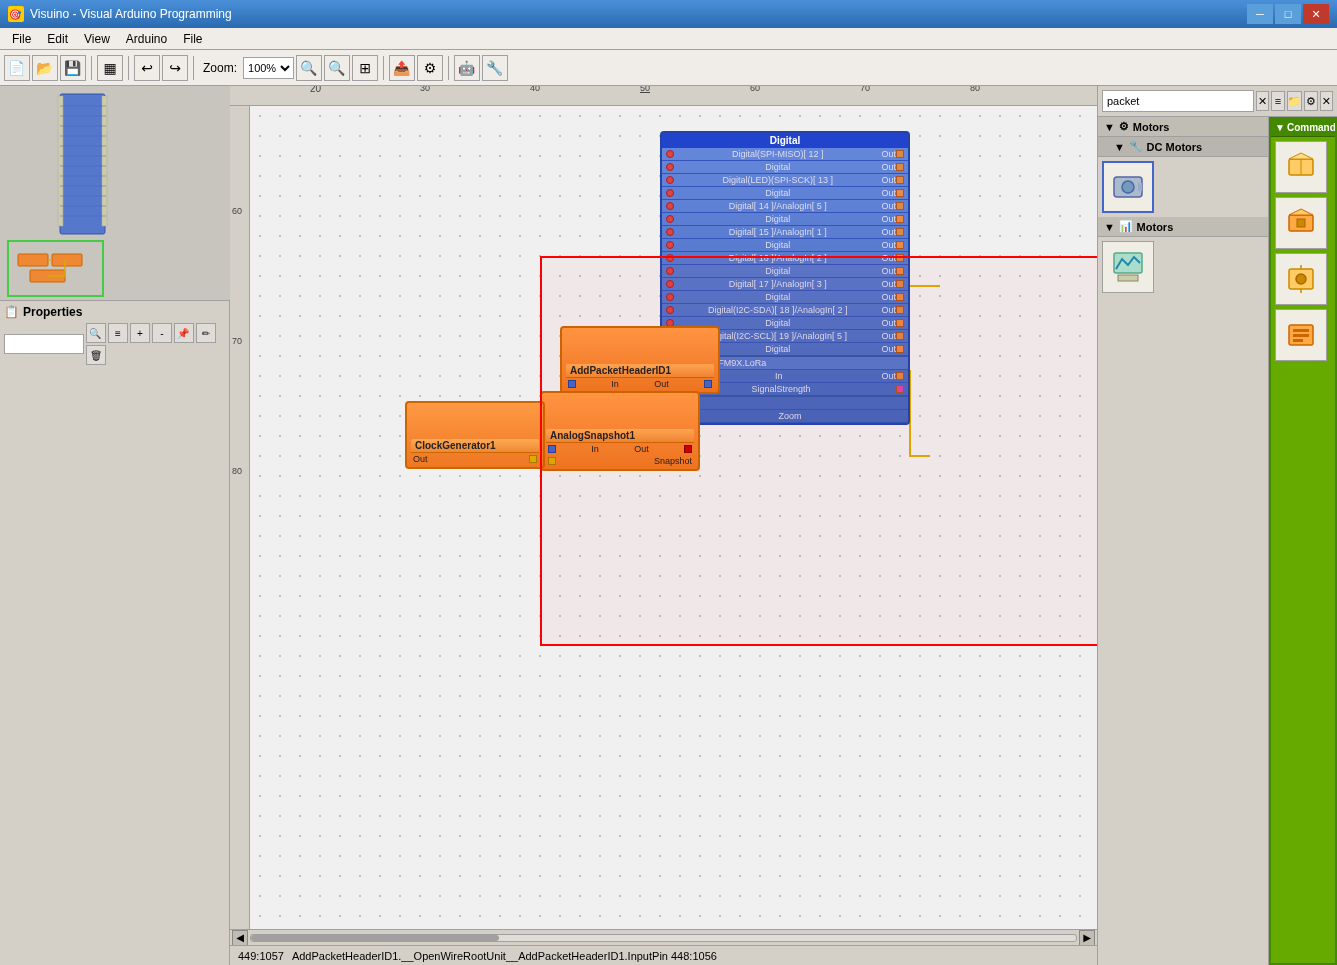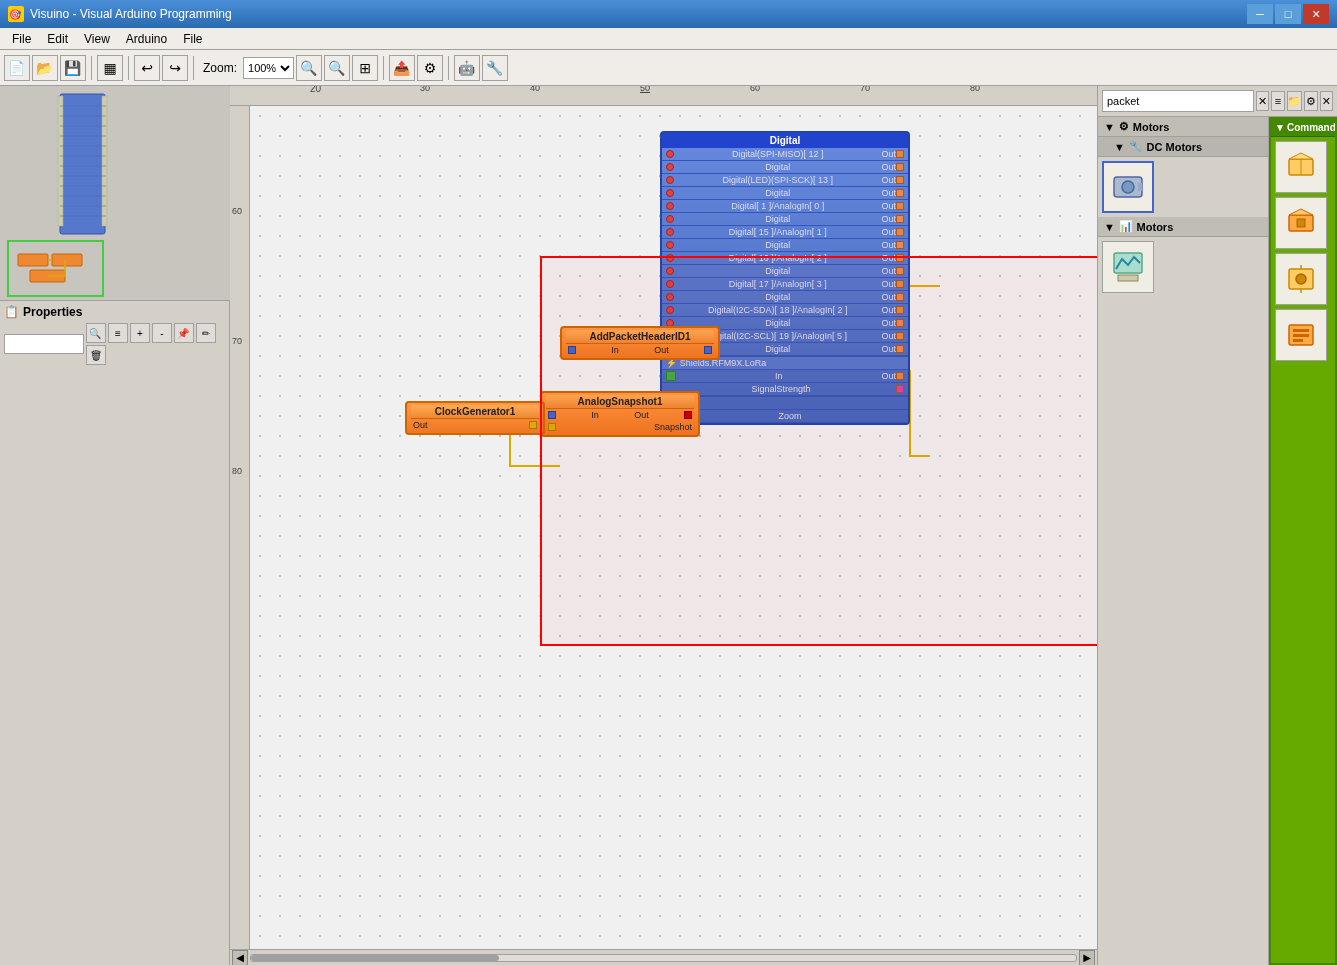--- a/index.html
+++ b/index.html
@@ -44,21 +44,21 @@
     #canvas-content { flex: 1; position: relative; overflow: hidden; background: #f5f5f5; background-image: radial-gradient(circle, #ccc 1px, transparent 1px); background-size: 20px 20px; }
     #scrollbar-h { height: 16px; background: #d4d0c8; border-top: 1px solid #a0a0a0; display: flex; align-items: center; }
 
     
     #right-panel { width: 240px; min-width: 240px; background: #d4d0c8; border-left: 1px solid #a0a0a0; display: flex; flex-direction: column; }
     #search-bar { padding: 4px; display: flex; align-items: center; gap: 2px; border-bottom: 1px solid #a0a0a0; }
     #search-bar input { flex: 1; height: 22px; font-size: 11px; border: 1px solid #a0a0a0; background: white; padding: 0 4px; }
 
     
     .node { position: absolute; border: 2px solid #cc6600; background: linear-gradient(to bottom, #ff9944, #ee7722); border-radius: 4px; padding: 2px 4px; font-size: 10px; color: #222; min-width: 80px; }
-    .node-title { background: linear-gradient(to bottom, #ffaa55, #ee8833); text-align: center; font-weight: bold; font-size: 10px; padding: 1px 4px; border-bottom: 1px solid #cc6600; border-radius: 2px 2px 0 0; }
+    .node-title { background: linear-gradient(to bottom, #ffaa55, #ee8833); text-align: left; font-weight: bold; font-size: 10px; padding: 1px 4px; border-bottom: 1px solid #cc6600; border-radius: 2px 2px 0 0; margin-top: 34px; }
     .node-row { display: flex; justify-content: space-between; align-items: center; font-size: 9px; padding: 1px 2px; }
     .node-port { width: 8px; height: 8px; background: #88aa00; border: 1px solid #556600; display: inline-block; }
     .node-port.red { background: #cc0000; border-color: #880000; }
     .node-port.yellow { background: #ddaa00; border-color: #aa7700; }
     .node-port.blue { background: #4466cc; border-color: #224499; }
 
     
     .board-node { position: absolute; background: linear-gradient(to bottom, #6688dd, #4466bb); border: 2px solid #2244aa; border-radius: 4px; color: white; font-size: 9px; }
     .board-title { background: #2244cc; padding: 2px 6px; font-weight: bold; font-size: 10px; text-align: center; }
     .board-row { display: flex; justify-content: space-between; align-items: center; padding: 1px 4px; border-bottom: 1px solid #3355bb; }
@@ -249,21 +249,21 @@
           <span class="board-port-right"></span>
         </div>
         <div class="board-row">
           <span class="board-port-left"></span>
           <span class="board-row-text">Digital</span>
           <span style="font-size:9px; color:#dde;">Out</span>
           <span class="board-port-right" style="background:#ee8844;"></span>
         </div>
         <div class="board-row">
           <span class="board-port-left"></span>
-          <span class="board-row-text">Digital[ 1 ]/AnalogIn[ 0 ]</span>
+          <span class="board-row-text">Digital[ 14 ]/AnalogIn[ 5 ]</span>
           <span style="font-size:9px; color:#dde;">Out</span>
           <span class="board-port-right"></span>
         </div>
         <div class="board-row">
           <span class="board-port-left"></span>
           <span class="board-row-text">Digital</span>
           <span style="font-size:9px; color:#dde;">Out</span>
           <span class="board-port-right" style="background:#ee8844;"></span>
         </div>
         <div class="board-row">
@@ -387,20 +387,24 @@
     </div>
 
     <div id="scrollbar-h" style="height:16px; background:#d4d0c8; border-top:1px solid #a0a0a0; display:flex; align-items:center; padding: 0 2px;">
       <button style="width:16px; height:16px; background:#c0bdb5; border:1px solid #888; cursor:pointer; font-size:10px;">◀</button>
       <div style="flex:1; height:8px; background:#e0ddd8; border:1px solid #a0a0a0; margin:0 2px; border-radius:3px;">
         <div style="width:30%; height:100%; background:#a0a0a0; border-radius:3px;"></div>
       </div>
       <button style="width:16px; height:16px; background:#c0bdb5; border:1px solid #888; cursor:pointer; font-size:10px;">▶</button>
     </div>
 
+    <div id="statusbar">
+      <span>449:1057</span>
+      <span style="font-size:11px;">AddPacketHeaderID1.__OpenWireRootUnit__AddPacketHeaderID1.InputPin 448:1056</span>
+    </div>
   </div>
 
   <div id="right-panel" style="width:240px; background:#d4d0c8; border-left:1px solid #a0a0a0; display:flex; flex-direction:column; overflow:hidden;">
 
     <div id="search-bar" style="padding:4px; display:flex; align-items:center; gap:2px; border-bottom:1px solid #a0a0a0;">
       <input type="text" style="flex: 1 1 0%; height: 22px; font-size: 11px; border: 1px solid rgb(160, 160, 160); background: white; padding: 0px 4px;" value="packet">
       <button style="width:20px; height:20px; background:#e0ddd8; border:1px solid #a0a0a0; cursor:pointer; font-size:11px;">✕</button>
       <button style="width:20px; height:20px; background:#e0ddd8; border:1px solid #a0a0a0; cursor:pointer; font-size:11px;">≡</button>
       <button style="width:20px; height:20px; background:#e0ddd8; border:1px solid #a0a0a0; cursor:pointer; font-size:11px;">📁</button>
       <button style="width:20px; height:20px; background:#e0ddd8; border:1px solid #a0a0a0; cursor:pointer; font-size:11px;">⚙</button>

